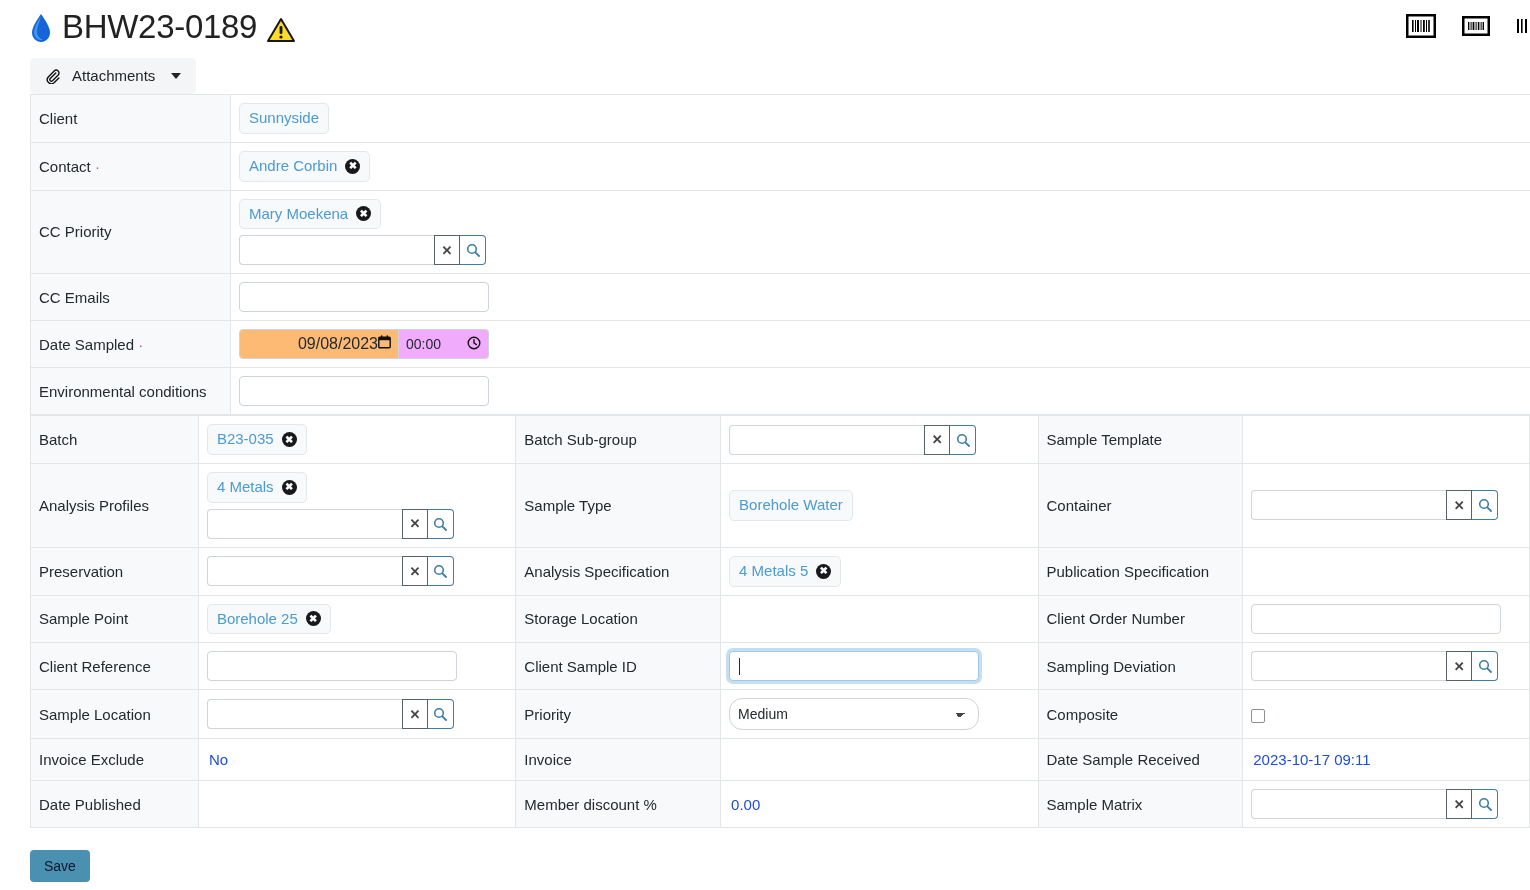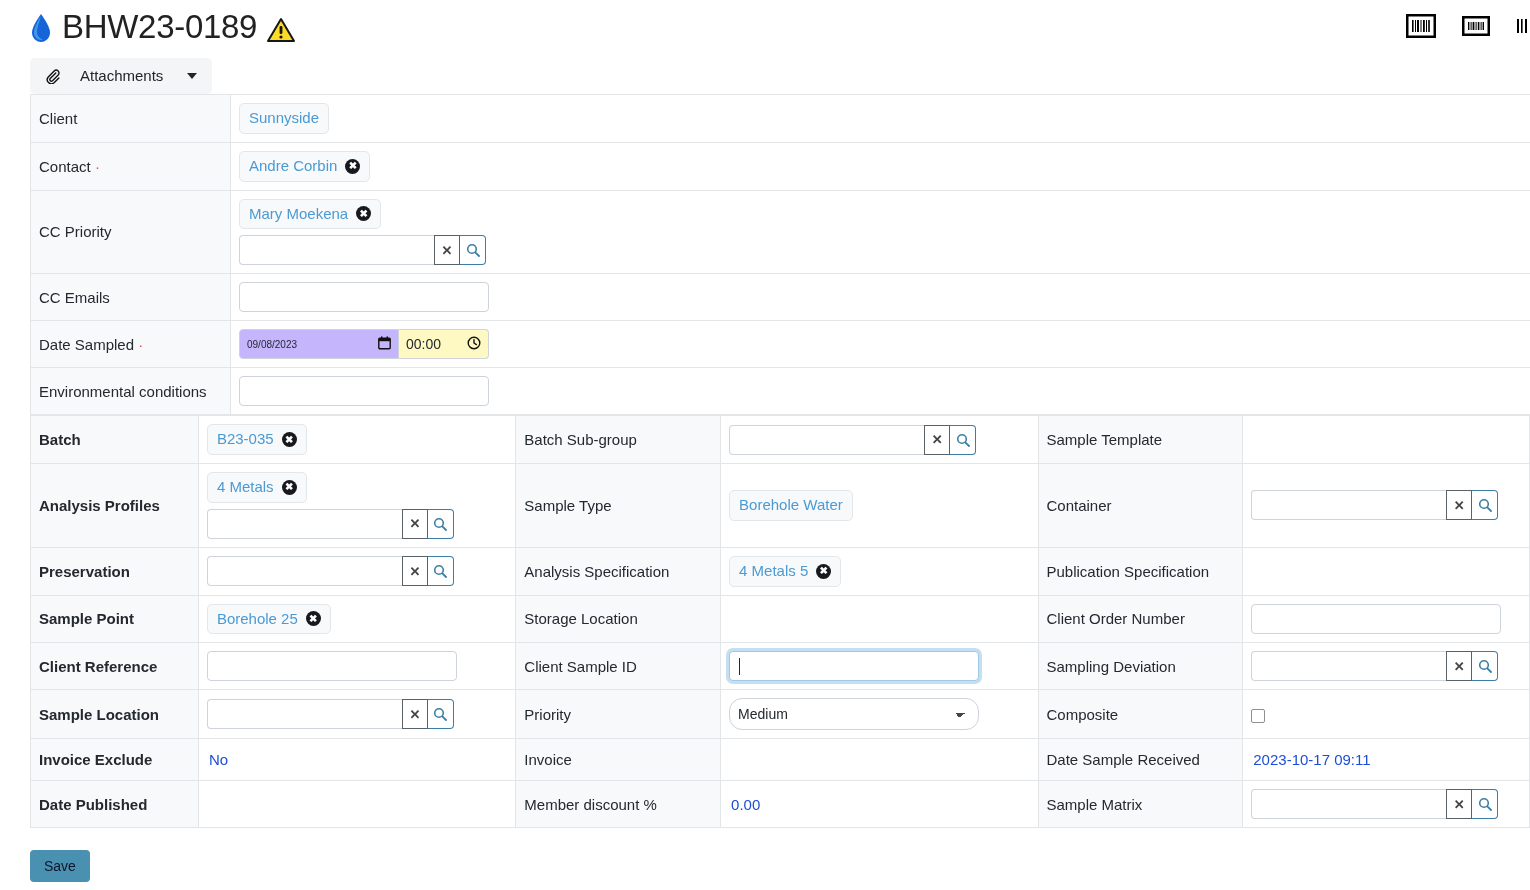--- a/index.html
+++ b/index.html
@@ -18,21 +18,21 @@
   .title-row { display:flex; align-items:flex-end; gap:10px; }
   .drop-icon { width:22px; height:30px; display:block; }
   .page-title { font-size:33px; font-weight:400; color:#222; letter-spacing:-.3px; line-height:1; }
   .warn-icon { width:28px; height:26px; display:block; }
 
   .topright { position:absolute; right:0px; top:14px; display:flex; align-items:center; gap:26px; }
   .barcode-icon { display:block; }
 
   .attach-bar { padding:0 0 0 30px; }
   .btn-attach {
-    display:inline-flex; align-items:center; gap:20px;
+    display:inline-flex; align-items:center; gap:12px;
     background:#f4f5f6; border:1px solid transparent; border-radius:5px;
     padding:8px 14px; font-size:15px; color:#212529; cursor:pointer;
     line-height:1.2;
   }
   .clip-icon { width:15px; height:15px; display:block; }
   .caret { width:0;height:0;border-left:5px solid transparent;border-right:5px solid transparent;border-top:6px solid #212529; margin-left:4px; }
 
   
   .tbl { width:1500px; margin-left:30px; border-collapse:collapse; table-layout:fixed; }
   .tbl td { border:1px solid #e3e6e8; padding:8px; vertical-align:middle; }
@@ -40,21 +40,21 @@
     background:#f8f9fa; font-size:15px; color:#24292f;
     padding:11px 10px 11px 8px; vertical-align:middle;
   }
   .val { background:#ffffff; padding:7px 8px; vertical-align:middle; }
   .req { color:#d9534f; font-size:15px; }
 
   
   .w-lbl { width:200px; }
   .w-val { width:1300px; }
   
-  .c-lbl1 { width:164px;font-weight:bold; }
+  .c-lbl1 { width:164px; }
   .c-val1 { width:310px; }
   .c-lbl2 { width:200px; }
   .c-val2 { width:310px; }
   .c-lbl3 { width:200px; }
   .c-val3 { width:280px; }
 
   
   .chip {
     display:inline-flex; align-items:center; gap:8px;
     background:#f8f9fa; border:1px solid #e4e7ea; border-radius:5px;
@@ -87,26 +87,26 @@
   .ref-btn {
     width:26px; height:30px; display:inline-flex; align-items:center; justify-content:center;
     background:#fff; cursor:pointer; padding:0;
   }
   .ref-btn.clear { border:1px solid #5a6268; color:#444; font-size:13px; font-weight:bold; }
   .ref-btn.search { border:1px solid #3d7ea6; border-left:none; border-radius:0 4px 4px 0; color:#3d7ea6; }
 
   .date-group { display:inline-flex; align-items:stretch; vertical-align:middle; }
   .date-in {
     width:160px; height:30px; border:1px solid #ced4da; border-radius:4px 0 0 4px;
-    background:#c4b5fd; display:inline-flex; align-items:center; justify-content:space-between;
-    padding:0 7px; font-size:10px; color:#24292f;
+    background:#fdba74; display:inline-flex; align-items:center; justify-content:flex-end;
+    padding:0 7px; font-size:16px; color:#24292f;
   }
   .time-in {
     width:90px; height:30px; border:1px solid #ced4da; border-left:none; border-radius:0 4px 4px 0;
-    background:#fef9c3; display:inline-flex; align-items:center; justify-content:space-between;
+    background:#f0abfc; display:inline-flex; align-items:center; justify-content:space-between;
     padding:0 7px; font-size:14px; color:#24292f;
   }
 
   .sel {
     width:250px; height:32px; border:1px solid #ced4da; border-radius:13px;
     background:#fff; font-family:"Liberation Sans", sans-serif; font-size:14px;
     padding:2px 8px; color:#24292f; outline:none;
     appearance:none; -webkit-appearance:none;
     background-image:
       linear-gradient(45deg, transparent 50%, #444 50%),

